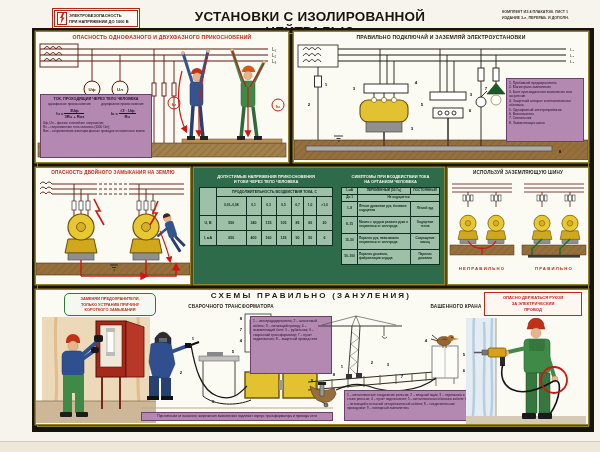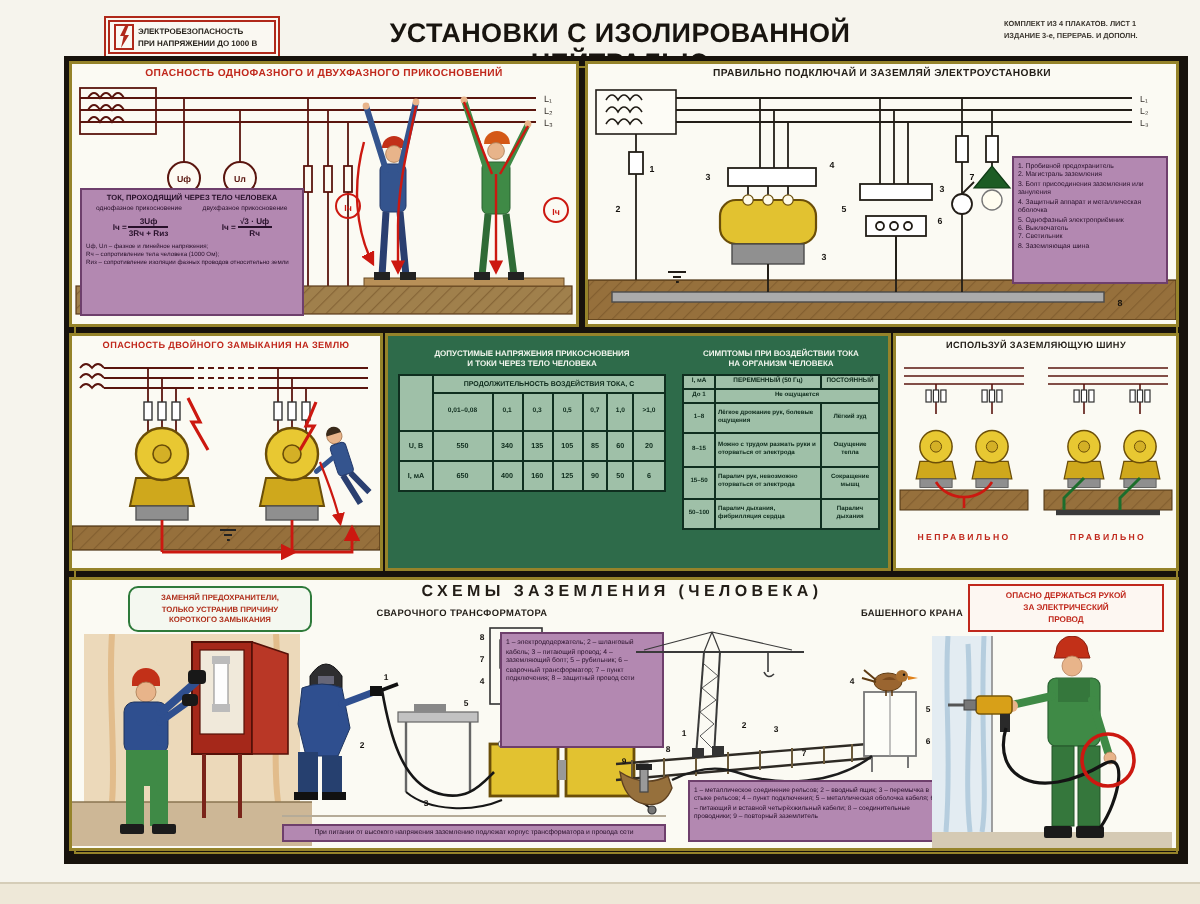--- a/index.html
+++ b/index.html
@@ -486,21 +486,21 @@
         <path d="M44,44 L58,34" stroke="#2f4f8f" stroke-width="3.5" stroke-linecap="round"></path>
         <rect x="55" y="30" width="8" height="6" rx="2" fill="#181818"></rect>
         <rect x="27" y="58" width="21" height="18" fill="#3f8a46"></rect>
         <rect x="27" y="74" width="9" height="22" fill="#3f8a46"></rect>
             <rect x="39" y="74" width="9" height="22" fill="#3f8a46"></rect>
         <rect x="24" y="95" width="12" height="5" rx="1" fill="#1c1c1c"></rect>
             <rect x="40" y="95" width="12" height="5" rx="1" fill="#1c1c1c"></rect>
       </g>
     </svg>
 
-    <div class="abs ptd" style="left:110px;top:1px;width:330px;font-size:8px;letter-spacing:2.2px">СХЕМЫ ЗАЗЕМЛЕНИЯ (ЧЕЛОВЕКА)</div>
+    <div class="abs ptd" style="left:110px;top:1px;width:330px;font-size:8px;letter-spacing:2.2px">СХЕМЫ ПРАВИЛЬНО (ЗАНУЛЕНИЯ)</div>
     <div class="abs ptd" style="left:105px;top:14px;width:180px;font-size:4.7px">СВАРОЧНОГО ТРАНСФОРМАТОРА</div>
     <div class="abs ptd" style="left:352px;top:14px;width:136px;font-size:4.7px">БАШЕННОГО КРАНА</div>
 
     <svg width="192" height="99" viewBox="0 0 192 99" style="position:absolute;left:105px;top:22px">
       <g>
         <path d="M14,26 q8,-12 16,0 l0,6 -16,0 Z" fill="#2e2e30" stroke="#141416" stroke-width="0.5"></path>
         <rect x="18" y="26" width="8" height="4" fill="#667"></rect>
         <path d="M10,32 q10,-4 20,0 l4,20 -6,14 -16,0 -4,-16 Z" fill="#2f4f8f" stroke="#1f355e" stroke-width="0.5"></path>
         <rect x="8" y="64" width="10" height="20" fill="#26406f"></rect>
             <rect x="20" y="66" width="10" height="18" fill="#26406f"></rect>

